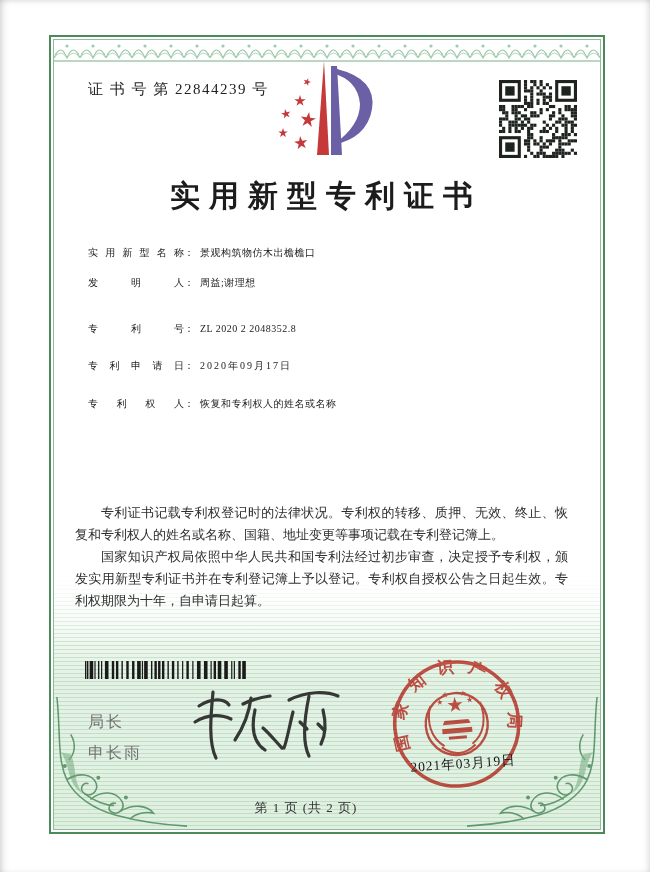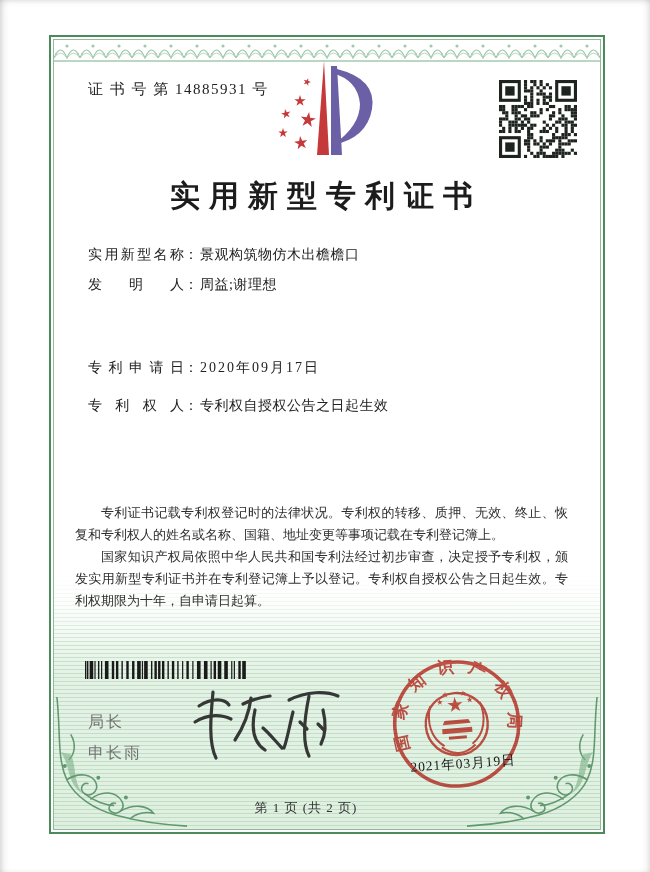--- a/index.html
+++ b/index.html
@@ -19,21 +19,21 @@
   .flourish{position:absolute;bottom:-4px;width:138px;height:138px;z-index:2;}
   .fl-left{left:-3px;}
   .fl-right{right:-3px;transform:scaleX(-1);}
   
   .cert-no{position:absolute;left:88px;top:80px;font-size:15px;letter-spacing:1.5px;z-index:3;}
   .logo{position:absolute;left:271px;top:58px;width:112px;height:102px;z-index:3;}
   .qr{position:absolute;left:499px;top:80px;width:78px;height:78px;z-index:3;}
   .title{position:absolute;left:49px;top:176px;width:545px;text-align:center;
          font-size:30px;font-weight:700;letter-spacing:9px;text-indent:9px;color:#1c1c1c;z-index:3;}
   
-  .frow{position:absolute;left:88px;font-size:14px;white-space:nowrap;z-index:3;}
+  .frow{position:absolute;left:88px;font-size:10px;white-space:nowrap;z-index:3;}
   .flabel{display:inline-block;width:96px;text-align:justify;text-align-last:justify;vertical-align:top;}
   .fcolon{display:inline-block;width:16px;}
   .fvalue{letter-spacing:.5px;}
   .fvalue.date{letter-spacing:2px;}
   .r1{top:246px}.r2{top:276px}.r3{top:322px}.r4{top:359px}.r5{top:397px}.r6{top:434px}.r7{top:472px}
   .pair2{margin-left:14px;}
   .pair2 .flabel2{letter-spacing:1px;margin-right:2px;}
   
   .paras{position:absolute;left:75px;top:502px;width:493px;z-index:3;}
   .paras p{margin:0;font-size:13px;line-height:22px;text-indent:2em;text-align:justify;
@@ -97,21 +97,21 @@
           <path d="M70,118 C84,110 98,112 104,120 C96,118 86,120 80,126"></path>
           <path d="M34,100 C44,108 56,112 64,112"></path>
           <circle cx="48" cy="84" r="2" fill="#4e8a5c" stroke="none"></circle>
           <circle cx="76" cy="104" r="2" fill="#4e8a5c" stroke="none"></circle>
           <circle cx="14" cy="72" r="2" fill="#4e8a5c" stroke="none"></circle>
         </g>
       </svg>
     </div>
   </div>
 
-  <div class="cert-no">证 书 号 第 14885931 号</div>
+  <div class="cert-no">证 书 号 第 22844239 号</div>
 
   <svg class="logo" viewBox="0 0 112 102">
     <defs>
       <symbol id="star" viewBox="-1.1 -1.1 2.2 2.2">
         <polygon points="0,-1 0.224,-0.309 0.951,-0.309 0.363,0.118 0.588,0.809 0,0.382 -0.588,0.809 -0.363,0.118 -0.951,-0.309 -0.224,-0.309"></polygon>
       </symbol>
     </defs>
     <polygon points="53,3 46,97 58,97" fill="#c5393b"></polygon>
     <polygon points="60,8 60,97 71,97 66,8" fill="#6b5fa5"></polygon>
     <path d="M66,11 Q106,21 101,51 Q96,80 62,87 Q89,68 89,46 Q87,22 61,15 Z" fill="#6b5fa5"></path>
@@ -354,25 +354,28 @@
     </svg>
 
   <div class="title">实用新型专利证书</div>
 
   <div class="frow r1">
     <span class="flabel">实用新型名称</span><span class="fcolon">：</span><span class="fvalue">景观构筑物仿木出檐檐口</span>
   </div>
   <div class="frow r2">
     <span class="flabel">发明人</span><span class="fcolon">：</span><span class="fvalue">周益;谢理想</span>
   </div>
+  <div class="frow r3">
+    <span class="flabel">专利号</span><span class="fcolon">：</span><span class="fvalue">ZL 2020 2 2048352.8</span>
+  </div>
   <div class="frow r4">
     <span class="flabel">专利申请日</span><span class="fcolon">：</span><span class="fvalue date">2020年09月17日</span>
   </div>
   <div class="frow r5">
-    <span class="flabel">专利权人</span><span class="fcolon">：</span><span class="fvalue">专利权自授权公告之日起生效</span>
+    <span class="flabel">专利权人</span><span class="fcolon">：</span><span class="fvalue">恢复和专利权人的姓名或名称</span>
   </div>
 
   <div class="paras">
     <p>专利证书记载专利权登记时的法律状况。专利权的转移、质押、无效、终止、恢复和专利权人的姓名或名称、国籍、地址变更等事项记载在专利登记簿上。</p>
     <p>国家知识产权局依照中华人民共和国专利法经过初步审查，决定授予专利权，颁发实用新型专利证书并在专利登记簿上予以登记。专利权自授权公告之日起生效。专利权期限为十年，自申请日起算。</p>
   </div>
 
   <svg class="barcode" id="bar-svg" viewBox="0 0 165 18">
       <rect x="0" y="0" width="1.4" height="18" fill="#1a1a1a"></rect>
       <rect x="2" y="0" width="1.4" height="18" fill="#1a1a1a"></rect>

